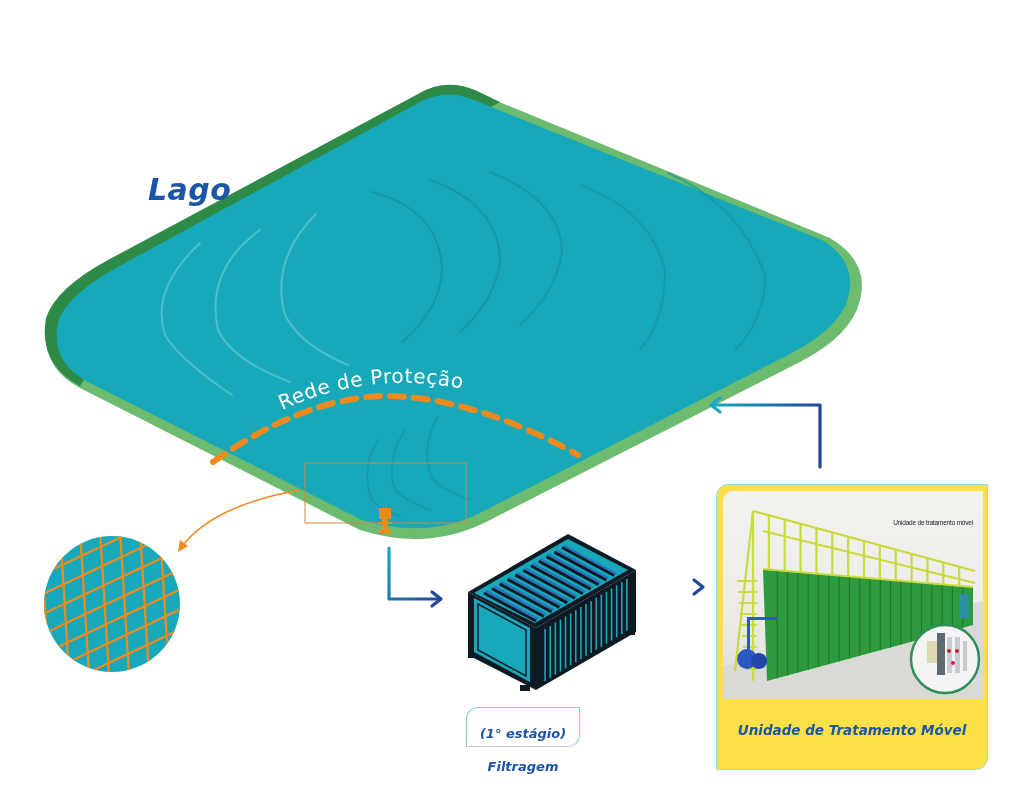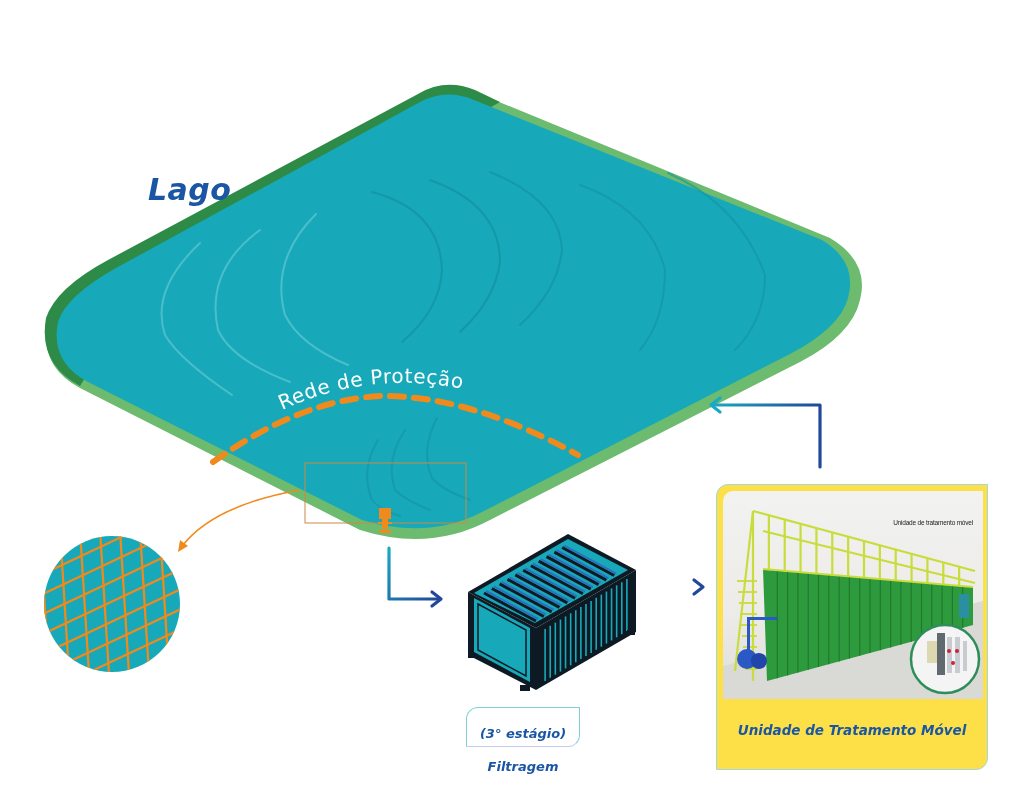--- a/index.html
+++ b/index.html
@@ -196,21 +196,21 @@
     <defs>
       <path id="netTextPath" d="M 282 410 Q 390 360 512 402"></path>
     </defs>
     <text font-family="DejaVu Sans, sans-serif" font-size="20" fill="#ffffff" letter-spacing="0.6">
       <textPath href="#netTextPath" id="netTextPathEl">Rede de Proteção</textPath>
     </text>
   </svg>
 
   <div id="filter-caption" class="caption-box">
     <div class="t label-bold-italic" style="top:4px;margin-top:48px;">Filtragem</div>
-    <div class="t label-bold-italic" style="top:19px;">(3° estágio)</div>
+    <div class="t label-bold-italic" style="top:19px;">(1° estágio)</div>
   </div>
 
   <div id="unit-card">
     <div id="unit-photo">
       <svg width="260" height="208" viewBox="0 0 260 208">
 
         <polygon points="0,175 260,110 260,208 0,208" fill="#d9d9d6"></polygon>
 
         <polygon points="40,78 250,96 250,134 44,190" fill="#2e9a3e"></polygon>
         <g id="tankRibs">

